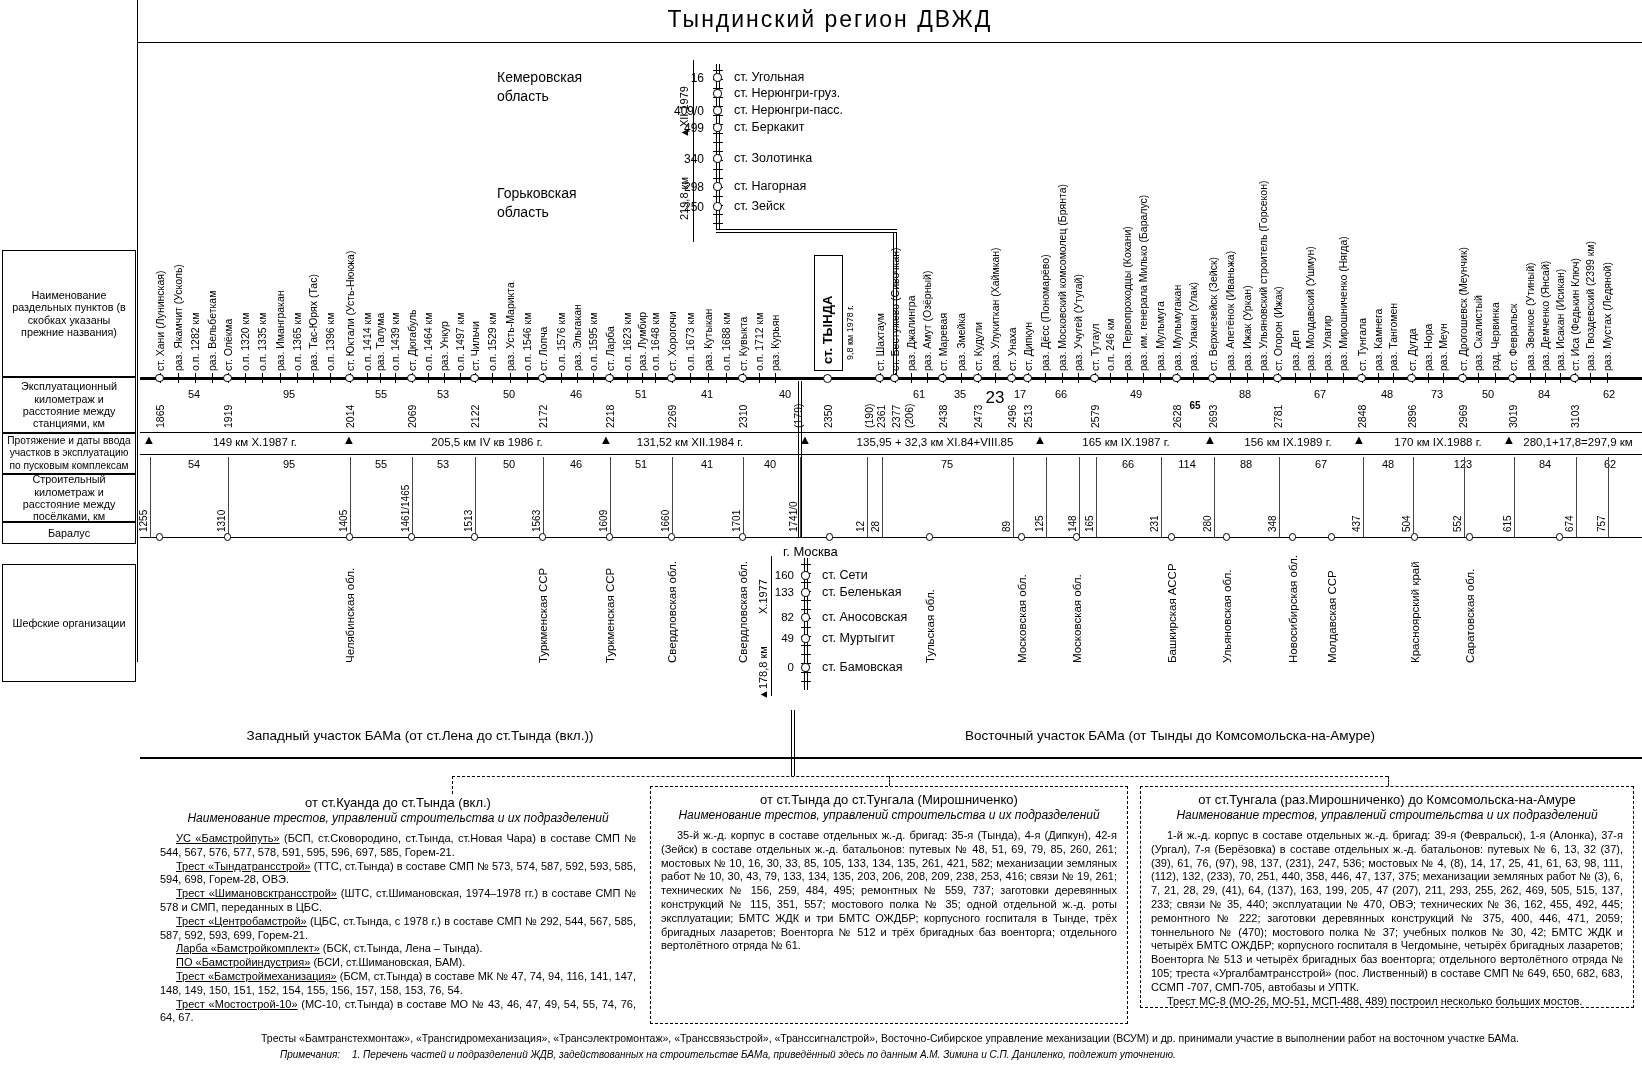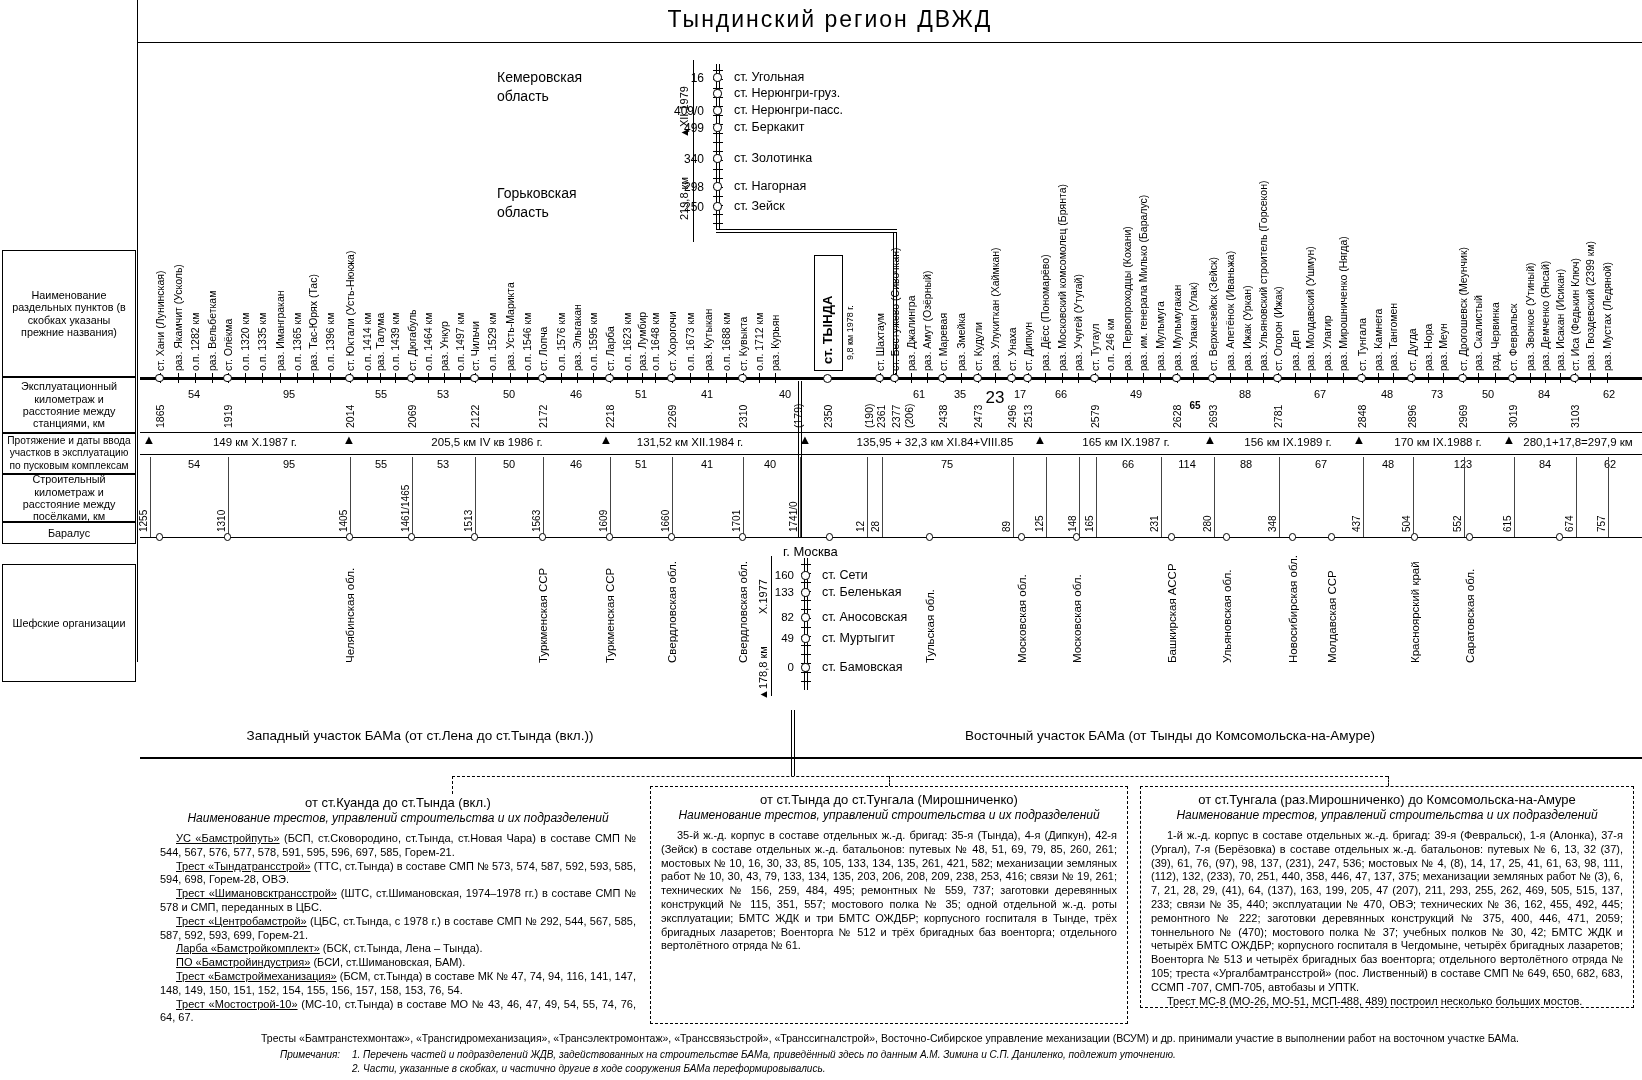--- a/index.html
+++ b/index.html
@@ -54,21 +54,20 @@
     <div class="tbox-body" id="box3body">
         <p>1-й ж.-д. корпус в составе отдельных ж.-д. бригад: 39-я (Февральск), 1-я (Алонка), 37-я (Ургал), 7-я (Берёзовка) в составе отдельных ж.-д. батальонов: путевых № 6, 13, 32 (37), (39), 61, 76, (97), 98, 137, (231), 247, 536; мостовых № 4, (8), 14, 17, 25, 41, 61, 63, 98, 111, (112), 132, (233), 70, 251, 440, 358, 446, 47, 137, 375;  механизации земляных работ № (3), 6, 7, 21, 28, 29, (41), 64, (137), 163, 199, 205, 47 (207), 211, 293, 255, 262, 469, 505, 515, 137, 233; связи № 35, 440; эксплуатации № 470, ОВЭ; технических № 36, 162, 455, 492, 445; ремонтного № 222; заготовки деревянных конструкций № 375, 400, 446, 471, 2059; тоннельного № (470); мостового полка № 37; учебных полков № 30, 42; БМТС ЖДК и четырёх БМТС ОЖДБР; корпусного госпиталя в Чегдомыне, четырёх бригадных лазаретов; Военторга № 513 и четырёх бригадных баз военторга; отдельного вертолётного отряда № 105; треста «Ургалбамтрансстрой» (пос. Лиственный) в составе СМП № 649, 650, 682, 683, ССМП -707, СМП-705, автобазы и УПТК.</p>
         <p>Трест МС-8 (МО-26, МО-51, МСП-488, 489) построил несколько больших мостов.</p>
       </div>
   </div>
 
   <div class="foot" style="top:1032px;">Тресты «Бамтранстехмонтаж», «Трансгидромеханизация», «Трансэлектромонтаж», «Транссвязьстрой», «Транссигналстрой», Восточно-Сибирское управление механизации (ВСУМ) и др. принимали участие в выполнении работ на восточном участке БАМа.</div>
   <div class="notes" style="left:280px;top:1049px;">Примечания:</div>
   <div class="notes" style="left:352px;top:1049px;width:1000px;" id="notesbody">
       <div style="margin-bottom: 3px;">1. Перечень частей и подразделений ЖДВ, задействованных на строительстве БАМа, приведённый здесь по данным А.М. Зимина и С.П. Даниленко, подлежит уточнению.</div>
-      <div style="margin-bottom: 3px;">2. Части, указанные в скобках, и частично другие в ходе сооружения БАМа переформировывались.</div>
     </div>
 <div style="position: absolute; left: 137px; top: 0px; width: 1.4px; height: 662px; background: rgb(0, 0, 0);"></div>
     <div style="position: absolute; left: 137px; top: 42px; width: 1505px; height: 1.4px; background: rgb(0, 0, 0);"></div>
     <div style="position: absolute; left: 2px; top: 250px; width: 134px; height: 127px; border: 1px solid rgb(0, 0, 0); display: flex; align-items: center; justify-content: center; text-align: center; font-size: 10.8px; line-height: 12.4px; padding: 0px 4px; box-sizing: border-box;">Наименование раздельных пунктов (в скобках указаны прежние названия)</div>
     <div style="position: absolute; left: 2px; top: 377px; width: 134px; height: 56px; border: 1px solid rgb(0, 0, 0); display: flex; align-items: center; justify-content: center; text-align: center; font-size: 10.8px; line-height: 12.4px; padding: 0px 4px; box-sizing: border-box;">Эксплуатационный километраж и расстояние между станциями, км</div>
     <div style="position: absolute; left: 2px; top: 433px; width: 134px; height: 41px; border: 1px solid rgb(0, 0, 0); display: flex; align-items: center; justify-content: center; text-align: center; font-size: 10.2px; line-height: 12.4px; padding: 0px 4px; box-sizing: border-box;">Протяжение и даты ввода участков в эксплуатацию по пусковым комплексам</div>
     <div style="position: absolute; left: 2px; top: 474px; width: 134px; height: 48px; border: 1px solid rgb(0, 0, 0); display: flex; align-items: center; justify-content: center; text-align: center; font-size: 10.8px; line-height: 12.4px; padding: 0px 4px; box-sizing: border-box;">Строительный километраж и расстояние между посёлками, км</div>
     <div style="position: absolute; left: 2px; top: 522px; width: 134px; height: 22px; border: 1px solid rgb(0, 0, 0); display: flex; align-items: center; justify-content: center; text-align: center; font-size: 10.8px; line-height: 12.4px; padding: 0px 4px; box-sizing: border-box;">Баралус</div>
     <div style="position: absolute; left: 2px; top: 544px; width: 134px; height: 118px; border: 1px solid rgb(0, 0, 0); display: flex; align-items: center; justify-content: center; text-align: center; font-size: 10.8px; line-height: 12.4px; padding: 4px 4px; box-sizing: border-box; margin-top: 20px;">Шефские организации</div>
     <div style="position: absolute; left: 497px; top: 68px; width: 125px; font-size: 14px; line-height: 19px;">Кемеровская область</div>

